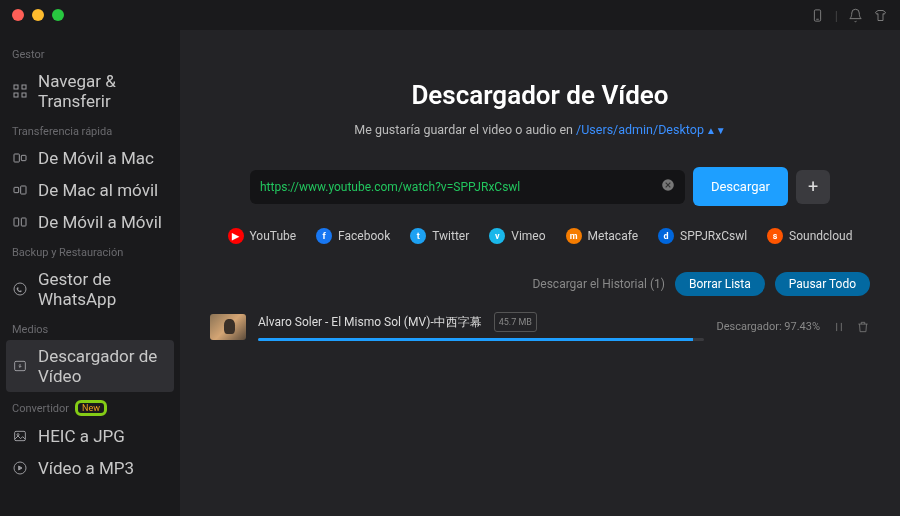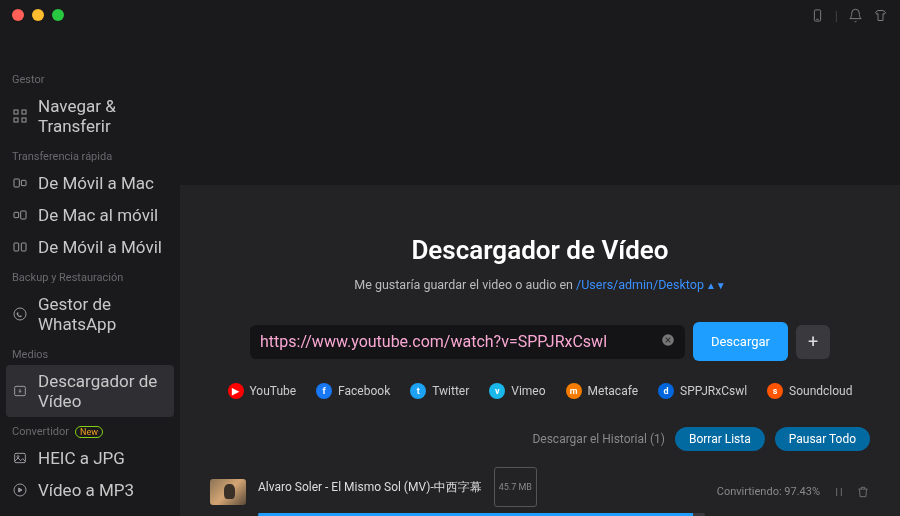--- a/index.html
+++ b/index.html
@@ -4,51 +4,51 @@
 <style>
 * { margin:0; padding:0; box-sizing:border-box; font-family:-apple-system,BlinkMacSystemFont,"Segoe UI",Roboto,sans-serif; }
 body { width:900px; height:516px; background:#1a1a1c; color:#e0e0e0; overflow:hidden; display:flex; flex-direction:column; }
 .titlebar { height:30px; display:flex; align-items:center; justify-content:space-between; padding:0 12px; background:#1a1a1c; }
 .traffic { display:flex; gap:8px; }
 .dot { width:12px; height:12px; border-radius:50%; }
 .dot.r{background:#ff5f57;} .dot.y{background:#febc2e;} .dot.g{background:#28c840;}
 .topicons { display:flex; gap:10px; align-items:center; color:#888; font-size:13px; }
 .topicons svg { width:15px; height:15px; stroke:#888; fill:none; stroke-width:1.4; }
 .sep { color:#444; }
-.app { flex:1; display:flex; min-height:0;align-items:flex-end; }
+.app { flex:1; display:flex; min-height:0; }
 .sidebar { width:180px; background:#1a1a1c; padding:10px 0; font-size:12px; color:#ccc; }
 .group-label { color:#6a6a6e; font-size:11px; padding:8px 12px 4px; display:flex; align-items:center; gap:6px; }
 .nav-item { display:flex; align-items:center; gap:10px; padding:6px 12px; cursor:pointer; color:#c8c8c8; font-size:17px; }
 .nav-item.active { background:#2f2f33; border-radius:4px; margin:0 6px; padding:6px 6px; }
 .nav-item svg { width:16px; height:16px; stroke:#9a9a9e; fill:none; stroke-width:1.5; flex-shrink:0; }
-.badge-new { font-size:9px; color:#f0a020; border:1px solid #84cc16; padding:0 4px; border-radius:6px; }
+.badge-new { font-size:9px; color:#f0a020; border:3px solid #84cc16; padding:0 4px; border-radius:6px; }
 .main { flex:1; background:#232326; display:flex; flex-direction:column; padding:0 30px; }
 .hero { text-align:center; padding:50px 0 20px; }
 .hero h1 { font-size:26px; font-weight:600; color:#fff; margin-bottom:12px; }
 .hero-sub { font-size:12.5px; color:#bbb; }
 .hero-sub .link { color:#3a8fff; }
 .hero-sub .caret { color:#3a8fff; font-size:10px; margin-left:2px; }
 .inputrow { display:flex; align-items:center; gap:8px; margin:10px 40px 0; }
 .urlbox { flex:1; display:flex; align-items:center; background:#141416; border-radius:6px; padding:0 10px; height:34px; }
-.urlbox input { flex:1; background:transparent; border:none; outline:none; color:#f9a8d4; font-size:16px; }
+.urlbox input { flex:1; background:transparent; border:none; outline:none; color:#22c55e; font-size:12px; }
 .urlbox .clear { color:#777; cursor:pointer; }
 .urlbox .clear svg { width:14px; height:14px; fill:#777; }
 .dl-btn { background:#1e9fff; color:#fff; border:none; padding:0 18px; height:39px; border-radius:6px; font-size:13px; cursor:pointer; }
 .add-btn { width:34px; height:34px; background:#3a3a3e; border:none; border-radius:6px; color:#ddd; font-size:18px; cursor:pointer; display:flex; align-items:center; justify-content:center; }
 .platforms { display:flex; justify-content:center; gap:20px; margin:22px 0; font-size:12px; color:#ccc; }
 .plat { display:flex; align-items:center; gap:6px; cursor:pointer; }
 .plat .pico { width:16px; height:16px; border-radius:50%; display:flex; align-items:center; justify-content:center; font-size:9px; color:#fff; font-weight:bold; }
 .history-row { display:flex; justify-content:flex-end; align-items:center; gap:10px; font-size:12px; color:#888; margin-top:6px; }
 .pill-btn { background:#0369a1; color:#fff; border:none; padding:5px 14px; border-radius:14px; font-size:12px; cursor:pointer; }
 .download-item { display:flex; align-items:center; gap:12px; margin-top:16px; }
 .thumb { width:36px; height:26px; background:linear-gradient(135deg,#8b7355 0%,#d4a574 50%,#5a4a3a 100%); border-radius:3px; flex-shrink:0; position:relative; overflow:hidden; }
 .thumb::after { content:''; position:absolute; left:40%; top:20%; width:30%; height:60%; background:#3a3028; border-radius:40% 40% 30% 30%; }
 .dl-info { flex:1; }
 .dl-title-row { display:flex; align-items:center; gap:12px; font-size:12px; color:#ddd; }
-.size-badge { font-size:9px; color:#888; border:1px solid #555; padding:14px 4px; border-radius:3px; }
+.size-badge { font-size:9px; color:#888; border:1px solid #555; padding:4px 4px; border-radius:3px; }
 .progress { height:3px; background:#3a3a3e; border-radius:2px; margin-top:6px; position:relative; overflow:hidden; }
 .progress-fill { height:100%; background:#1e9fff; }
 .dl-status { font-size:11px; color:#888; white-space:nowrap; }
 .dl-actions { display:flex; gap:10px; color:#777; }
 .dl-actions svg { width:14px; height:14px; stroke:#777; fill:none; stroke-width:1.5; cursor:pointer; }
 </style>
 </head>
 <body>
 
 <div class="titlebar">
@@ -198,21 +198,21 @@
       <div class="dl-info">
         <div class="dl-title-row">
           <span>Alvaro Soler - El Mismo Sol (MV)-中西字幕</span>
           <span class="size-badge">45.7 MB</span>
         </div>
         <div class="progress">
           <div class="progress-fill" id="progress-fill" style="width: 97.43%;"></div>
         </div>
       </div>
       <div class="dl-status">
-        <span>Convirtiendo:</span> <span>97.43%</span>
+        <span>Descargador:</span> <span>97.43%</span>
       </div>
       <div class="dl-actions">
         <svg viewBox="0 0 24 24">
             <line x1="8" y1="5" x2="8" y2="19"></line>
             <line x1="16" y1="5" x2="16" y2="19"></line>
           </svg>
         <svg viewBox="0 0 24 24">
             <path d="M4 7h16M9 7V4h6v3M6 7l1 13h10l1-13"></path>
           </svg>
       </div>

